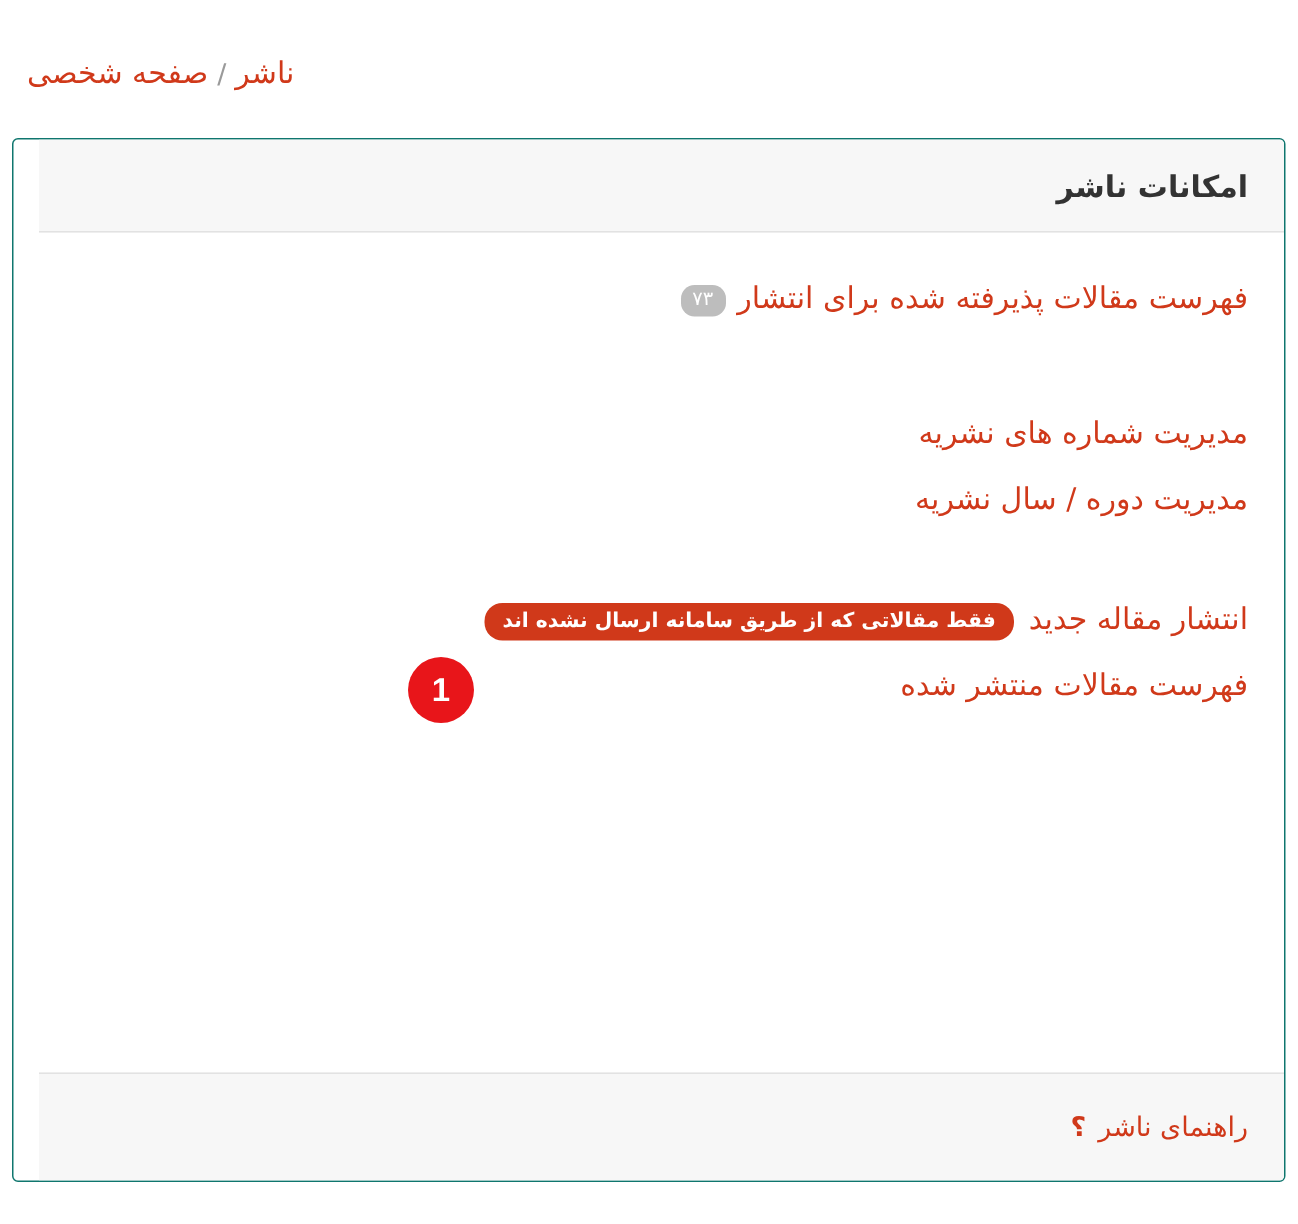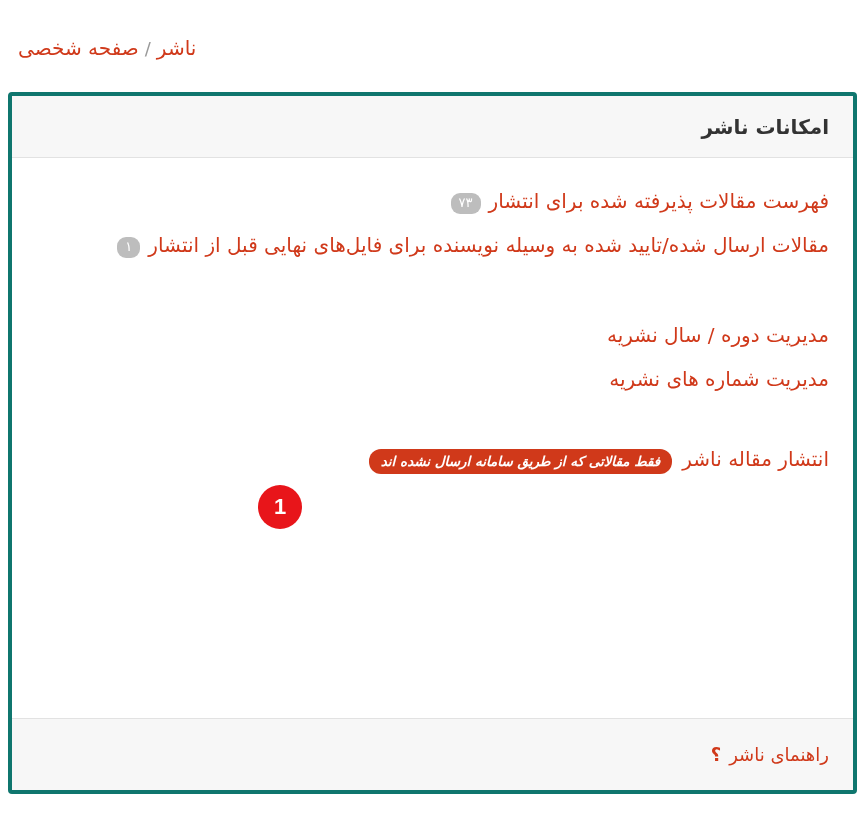--- a/index.html
+++ b/index.html
@@ -49,25 +49,26 @@
     margin: 0 6px;
     font-size: 18px;
   }
 
   
   .panel {
     position: absolute;
     top: 92px;
     right: 8px;
     left: 8px;
-    border: 4px solid #0f766e;
+    border: 1px solid #0f766e;
     border-radius: 4px;
     background: #ffffff;
     box-sizing: border-box;
     overflow: hidden;
+    padding-left: 17px;
   }
   .panel-header {
     background: #f7f7f7;
     border-bottom: 1px solid #e2e2e2;
     height: 62px;
     display: flex;
     align-items: center;
     justify-content: flex-start;
     padding: 0 24px;
     box-sizing: border-box;
@@ -113,21 +114,20 @@
     display: inline-block;
     background: #d0391a;
     color: #ffffff;
     font-size: 13.5px;
     font-weight: bold;
     border-radius: 12px;
     padding: 3px 12px 4px 12px;
     margin-right: 10px;
     vertical-align: middle;
     line-height: 18px;
-    font-style: italic;
   }
 
   .spacer-lg { height: 46px; }
   .spacer-md { height: 36px; }
   .spacer-sm { height: 22px; }
 
   
   .highlight-wrap {
     position: relative;
     text-align: right;
@@ -196,44 +196,44 @@
     <div class="panel-header">
       <span class="panel-title">امکانات ناشر</span>
     </div>
 
     <div class="panel-body">
 
       <div class="link-row">
         <a class="link">فهرست مقالات پذیرفته شده برای انتشار</a><span class="badge">۷۳</span>
       </div>
 
-      <div class="link-row">
-        <a class="link">مقالات ارسال شده/تایید شده به وسیله نویسنده برای فایل‌های نهایی قبل از انتشار</a><span class="badge">۱</span>
-      </div>
 
       <div class="spacer-lg"></div>
 
       <div class="link-row">
+        <a class="link">مدیریت شماره های نشریه</a>
+      </div>
+
+      <div class="link-row">
         <a class="link">مدیریت دوره / سال نشریه</a>
       </div>
 
-      <div class="link-row">
-        <a class="link">مدیریت شماره های نشریه</a>
-      </div>
-
       <div class="spacer-md"></div>
 
       <div class="link-row">
-        <a class="link">انتشار مقاله ناشر</a><span class="tag-note">فقط مقالاتی که از طریق سامانه ارسال نشده اند</span>
+        <a class="link">انتشار مقاله جدید</a><span class="tag-note">فقط مقالاتی که از طریق سامانه ارسال نشده اند</span>
       </div>
 
       <div class="highlight-wrap">
         <span class="marker">1</span>
       </div>
 
+      <div class="link-row">
+        <a class="link">فهرست مقالات منتشر شده</a>
+      </div>
 
       <div class="spacer-sm"></div>
 
 
     </div>
 
     <div class="panel-footer">
       <a class="help-link">راهنمای ناشر</a>
       <span class="help-q">؟</span>
     </div>

